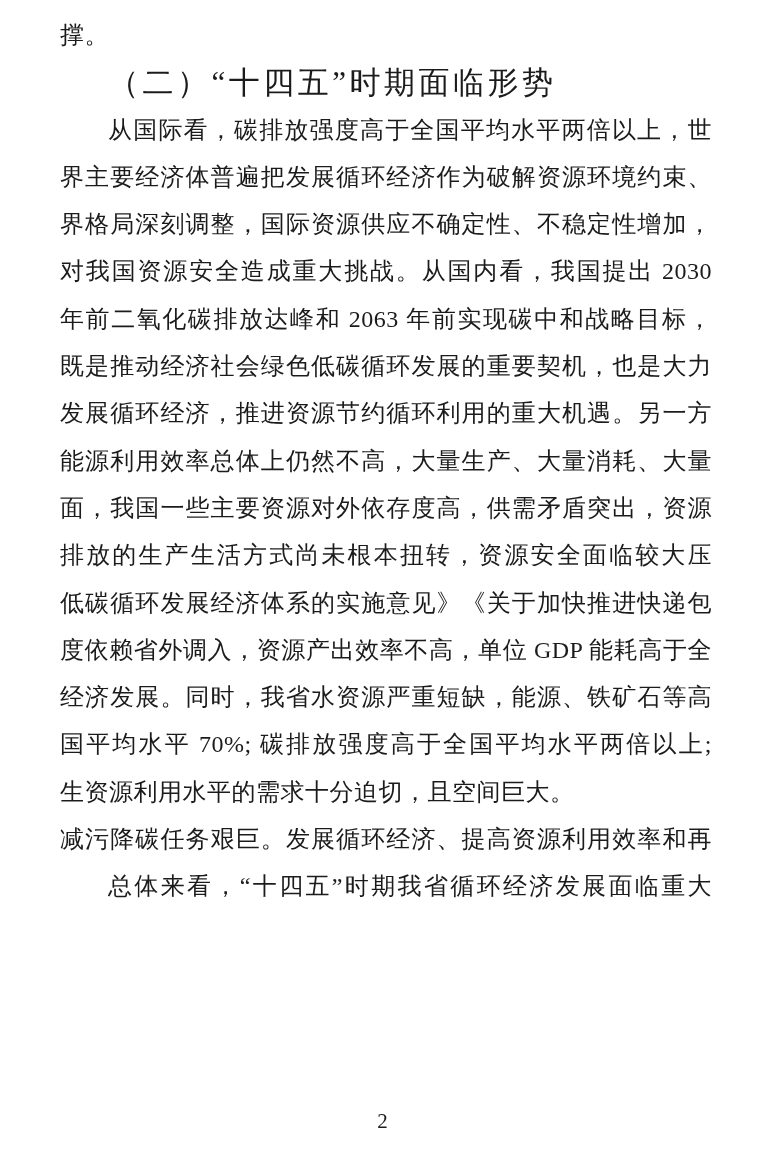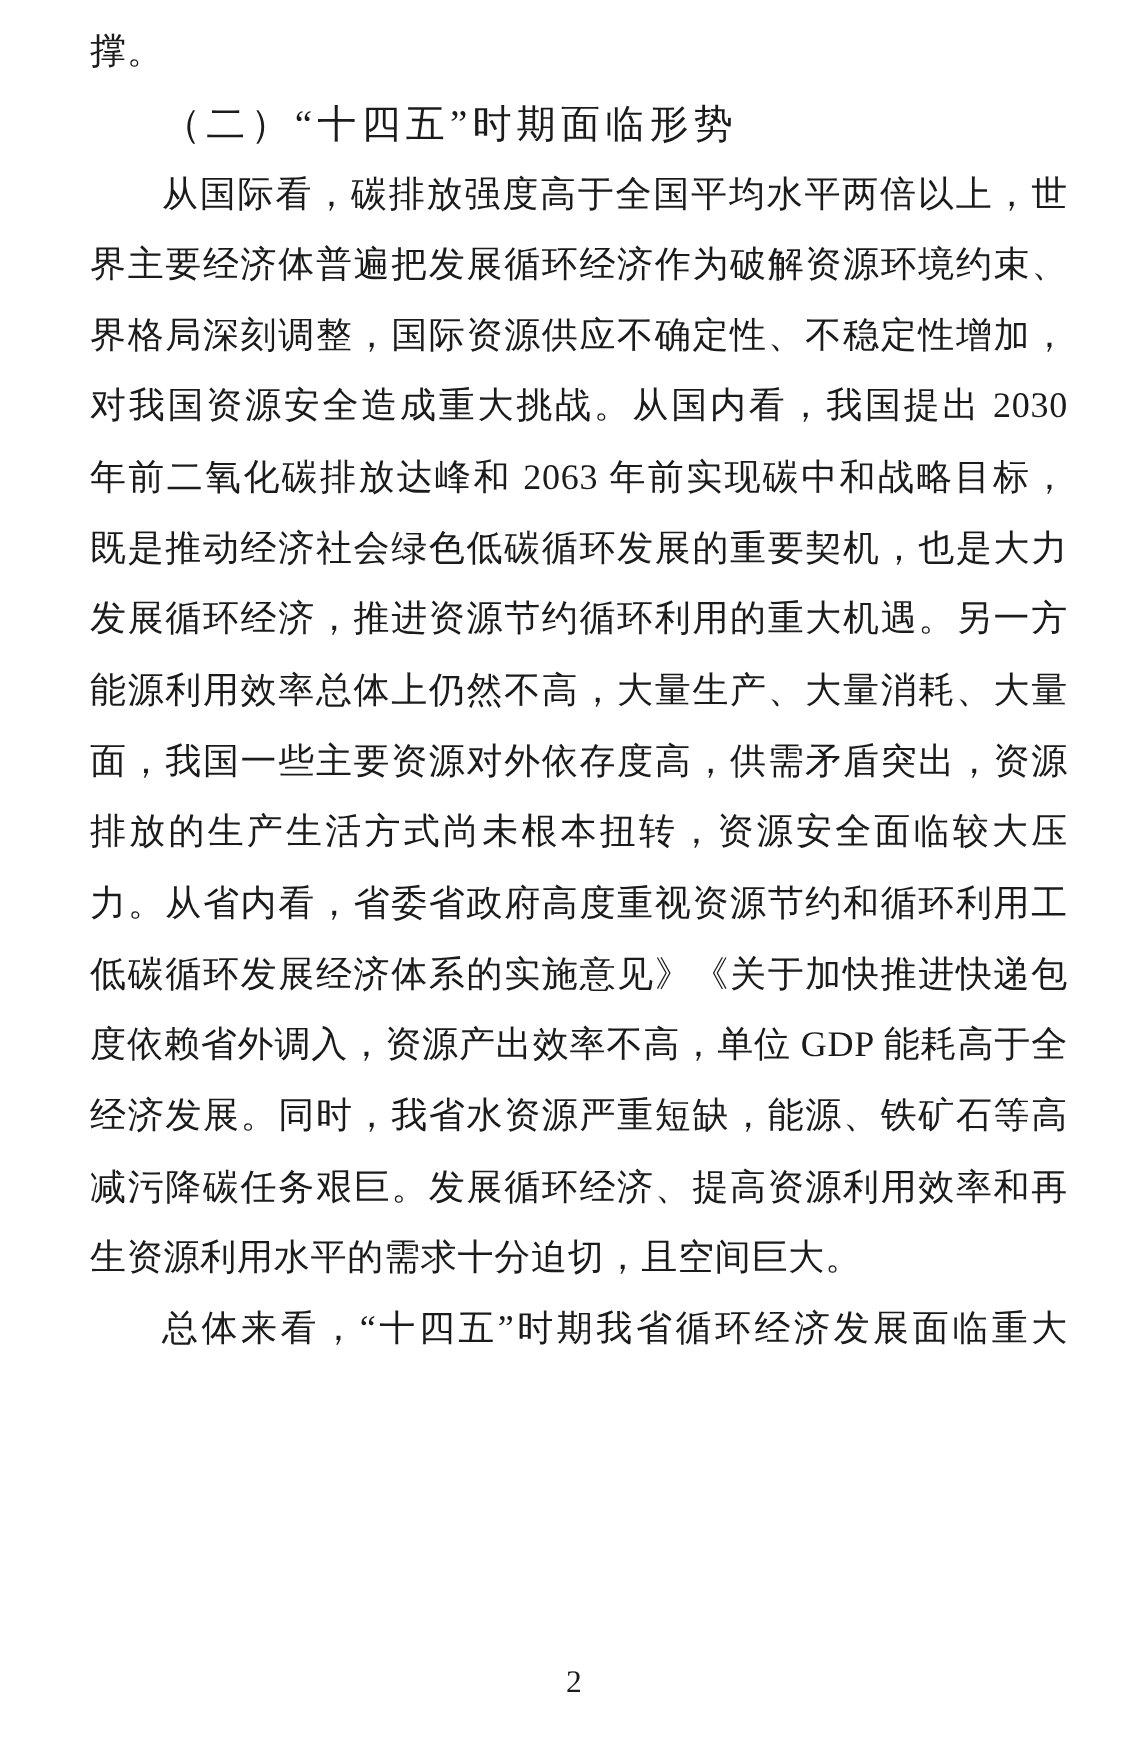--- a/index.html
+++ b/index.html
@@ -37,21 +37,21 @@
     text-align-last: left;
   }
   .line.first,
   .line.heading {
     text-indent: 48px;
   }
   .line.heading {
     text-align: left;
     text-align-last: left;
     letter-spacing: 3.5px;
-    font-size: 26px;
+    font-size: 31px;
   }
   .page-number {
     position: absolute;
     top: 1106px;
     left: 0;
     width: 100%;
     text-align: center;
     font-size: 21px;
     line-height: 30px;
     color: #1b1b1b;
@@ -67,22 +67,22 @@
       <div class="line first">从国际看，碳排放强度高于全国平均水平两倍以上，世</div>
       <div class="line full">界主要经济体普遍把发展循环经济作为破解资源环境约束、</div>
       <div class="line full">界格局深刻调整，国际资源供应不确定性、不稳定性增加，</div>
       <div class="line full">对我国资源安全造成重大挑战。从国内看，我国提出 2030</div>
       <div class="line full">年前二氧化碳排放达峰和 2063 年前实现碳中和战略目标，</div>
       <div class="line full">既是推动经济社会绿色低碳循环发展的重要契机，也是大力</div>
       <div class="line full">发展循环经济，推进资源节约循环利用的重大机遇。另一方</div>
       <div class="line full">能源利用效率总体上仍然不高，大量生产、大量消耗、大量</div>
       <div class="line full">面，我国一些主要资源对外依存度高，供需矛盾突出，资源</div>
       <div class="line full">排放的生产生活方式尚未根本扭转，资源安全面临较大压</div>
-      <div class="line full">力。从省内看，省委省政府高度重视资源节约和循环利用工</div>
       <div class="line full">低碳循环发展经济体系的实施意见》《关于加快推进快递包</div>
       <div class="line full">度依赖省外调入，资源产出效率不高，单位 GDP 能耗高于全</div>
       <div class="line full">经济发展。同时，我省水资源严重短缺，能源、铁矿石等高</div>
+      <div class="line full">国平均水平 70%; 碳排放强度高于全国平均水平两倍以上;</div>
+      <div class="line end">生资源利用水平的需求十分迫切，且空间巨大。</div>
       <div class="line full">减污降碳任务艰巨。发展循环经济、提高资源利用效率和再</div>
-      <div class="line end">生资源利用水平的需求十分迫切，且空间巨大。</div>
       <div class="line first">总体来看，“十四五”时期我省循环经济发展面临重大</div>
     </div>
   <div class="page-number">2</div>
 </div>
 
 </body></html>

